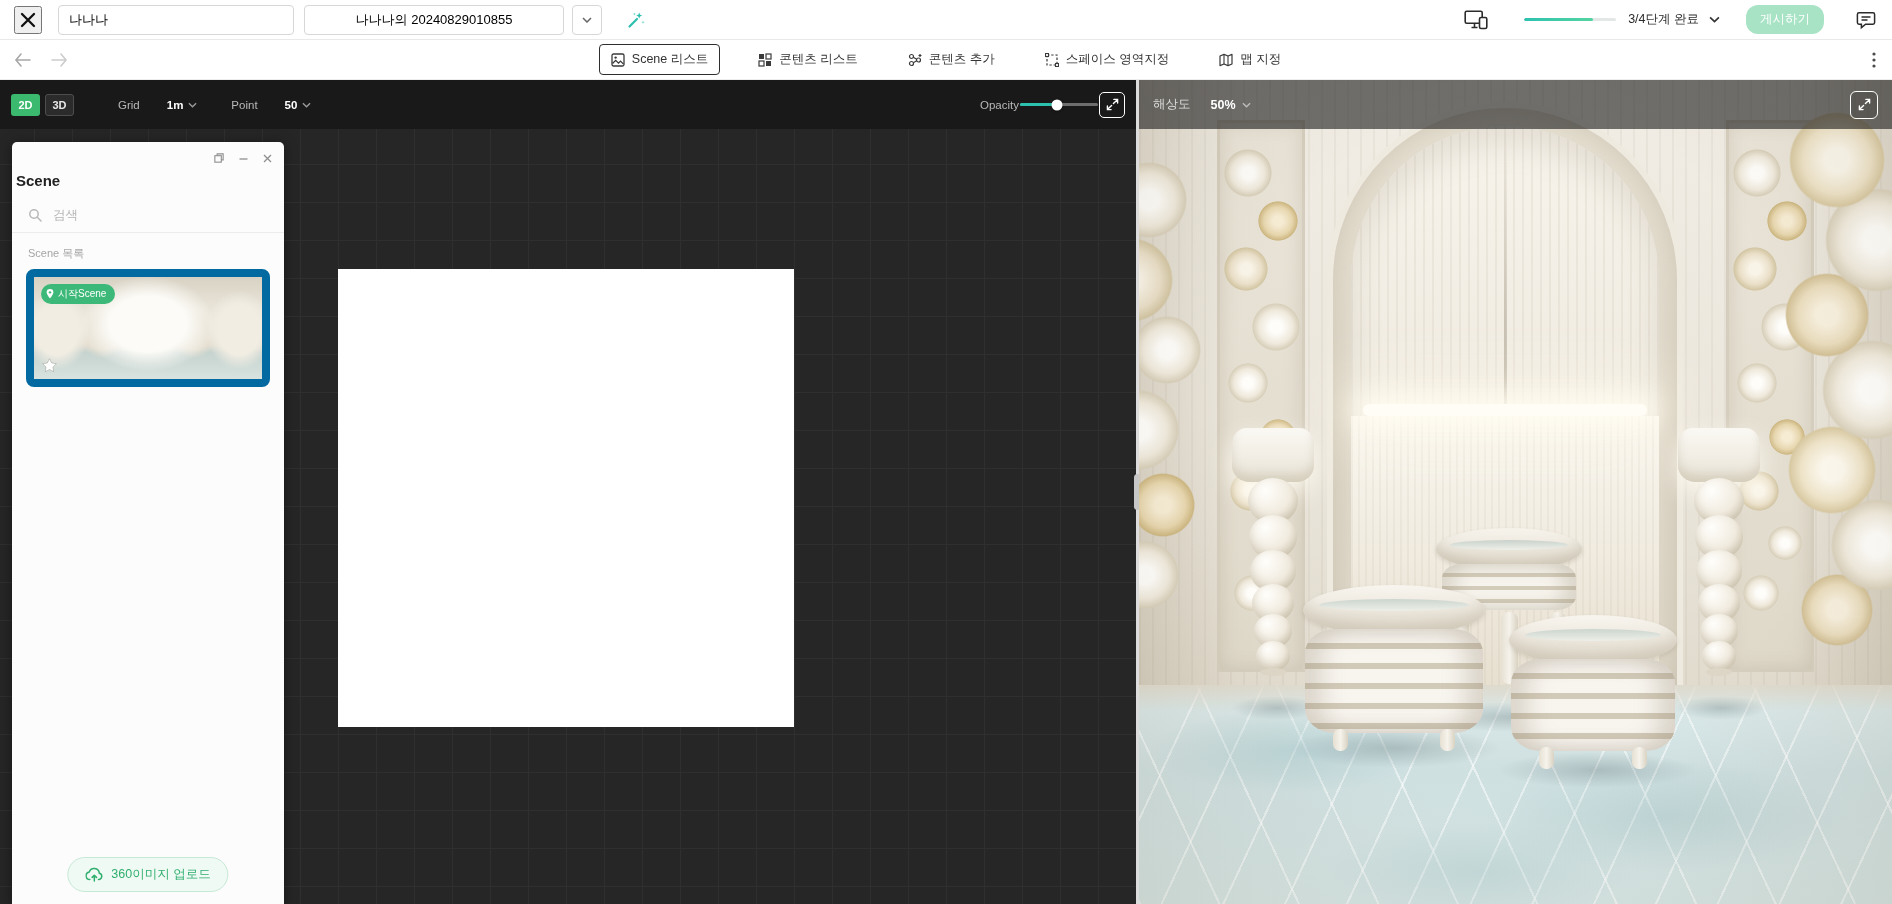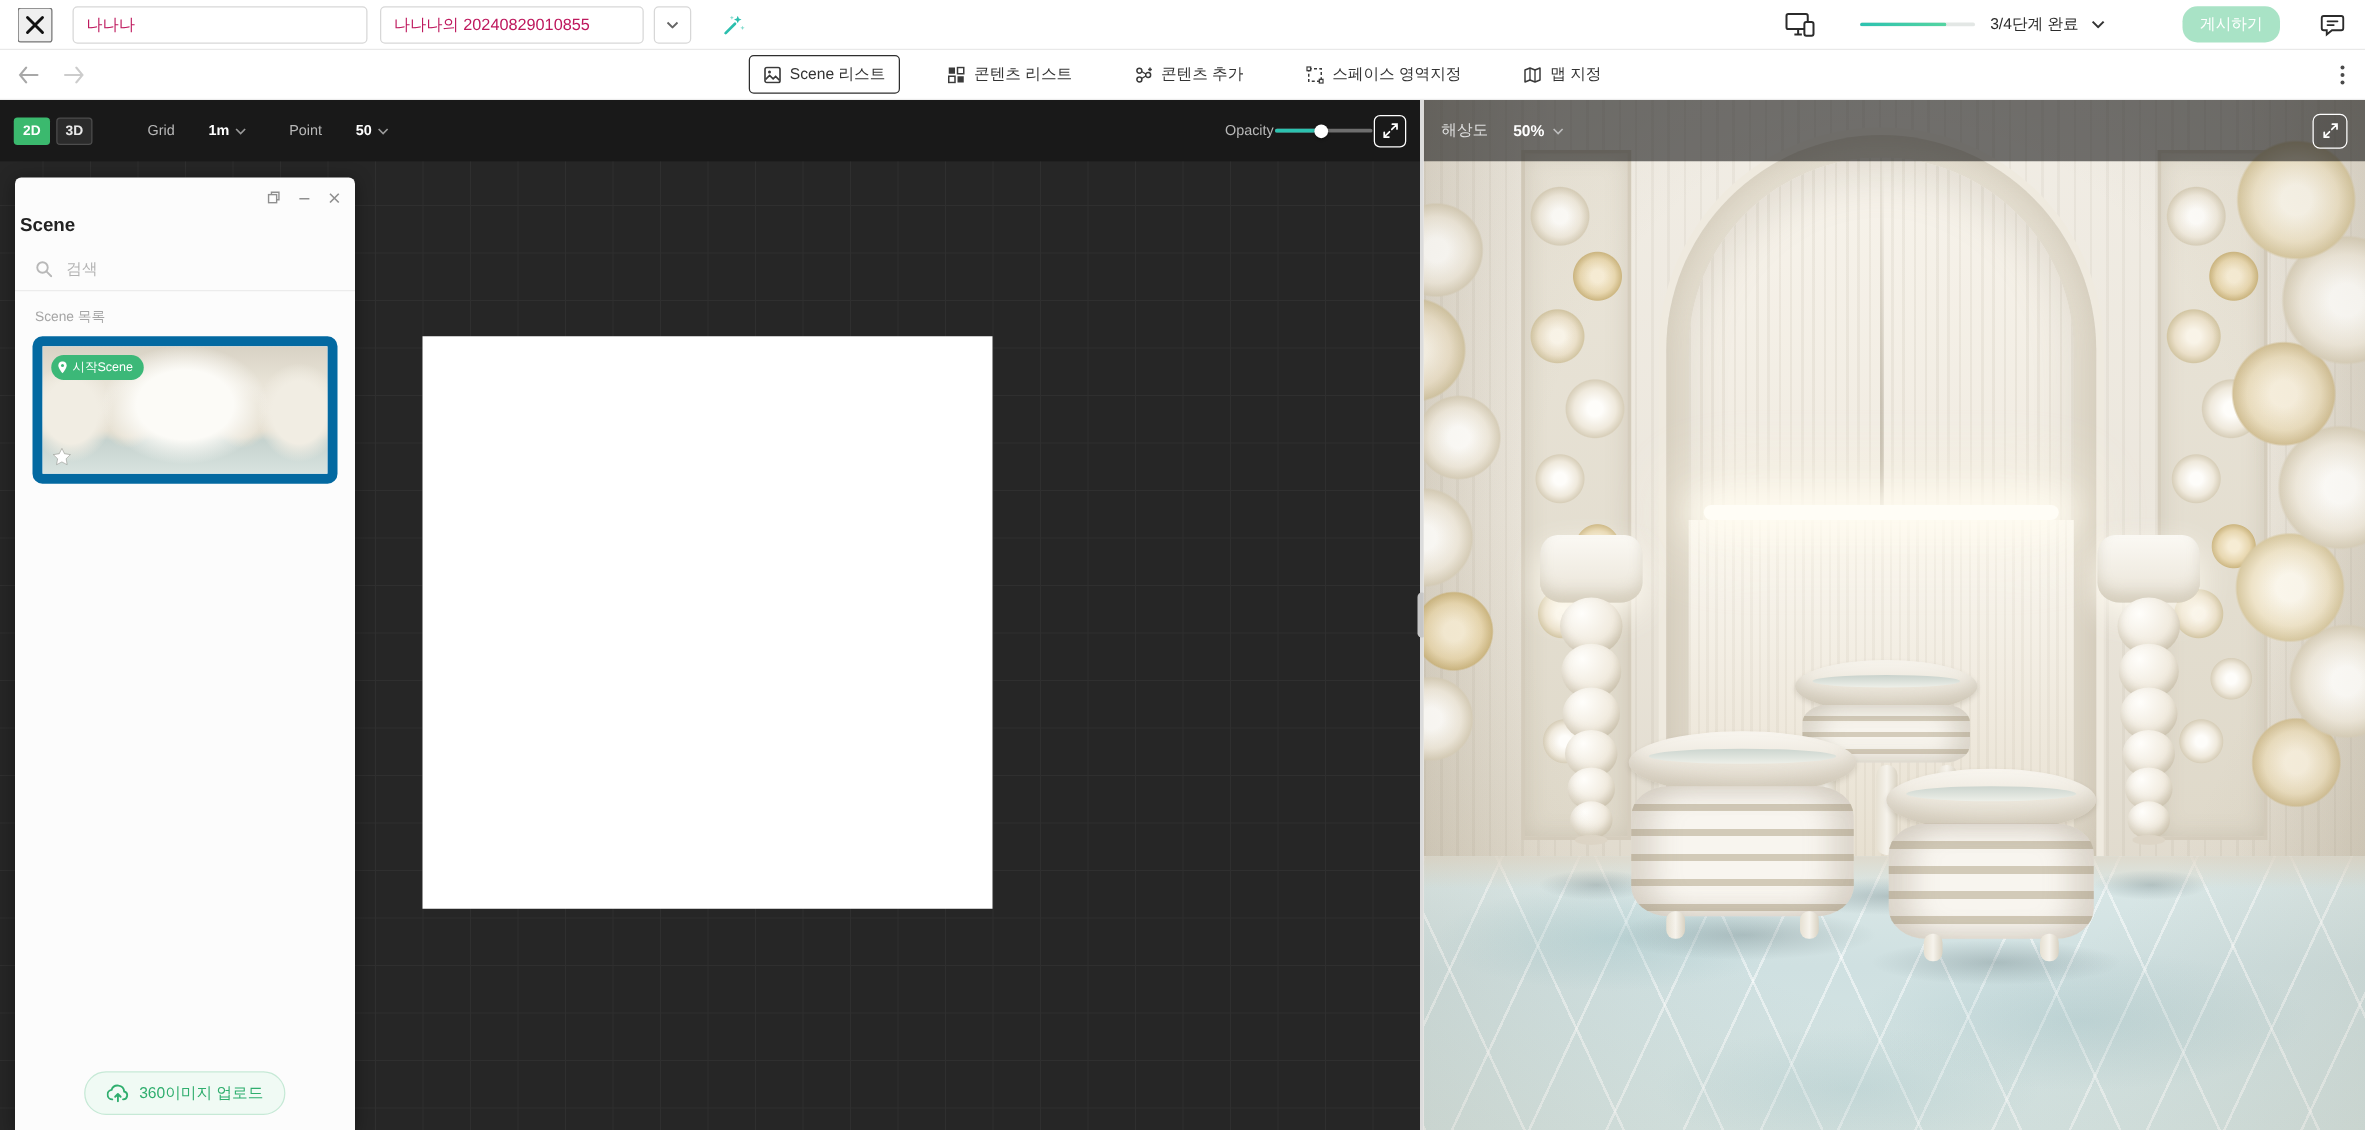--- a/index.html
+++ b/index.html
@@ -11,38 +11,38 @@
   }
   svg { display:block; }
 
   
   .topbar {
     position:absolute; top:0; left:0; right:0; height:40px; background:#fff;
     border-bottom:1px solid #e9e9e9; display:flex; align-items:center; padding:0 14px; z-index:50;
   }
   .close-btn { width:28px; height:28px; display:flex; align-items:center; justify-content:center; cursor:pointer; }
   .text-input {
-    height:30px; border:1px solid #d7d7d7; border-radius:4px; padding:0 10px; font-size:13px; color:#be185d;
+    height:30px; border:1px solid #d7d7d7; border-radius:4px; padding:0 10px; font-size:13px; color:#000000;
     font-family:"Liberation Sans", sans-serif; outline:none; background:#fff;
   }
   .name-input { width:236px; margin-left:16px; }
-  .title-input { width:211px; margin-left:10px; }
+  .title-input { width:260px; margin-left:10px;text-align:center; }
   .chevron-btn {
     width:30px; height:30px; margin-left:8px; border:1px solid #d7d7d7; border-radius:4px; background:#fff;
     display:flex; align-items:center; justify-content:center; cursor:pointer; color:#666;
   }
   .wand-btn { margin-left:22px; cursor:pointer; background:none; border:none; padding:2px; }
   .topbar-right { margin-left:auto; display:flex; align-items:center; }
   .device-btn { background:none; border:none; padding:2px; cursor:pointer; }
   .progress-track { width:92px; height:3px; border-radius:2px; background:#e3e7e5; margin-left:34px; overflow:hidden; }
   .progress-fill { height:100%; border-radius:2px; background:linear-gradient(90deg,#2cc2b0,#55d4a1); }
   .progress-label { margin-left:12px; font-size:12.5px; color:#2b2b2b; white-space:nowrap; }
   .progress-chevron { margin-left:8px; color:#444; cursor:pointer; background:none; border:none; padding:2px; }
   .publish-btn {
-    margin-left:60px; background:#a9e3c6; color:#fff; border:none; border-radius:12px;
+    margin-left:24px; background:#a9e3c6; color:#fff; border:none; border-radius:12px;
     font-size:12.5px; padding:6px 14px; cursor:default; white-space:nowrap; font-family:"Liberation Sans", sans-serif;
   }
   .chat-btn { margin-left:30px; background:none; border:none; padding:2px; cursor:pointer; }
 
   
   .tabbar {
     position:absolute; top:40px; left:0; right:0; height:40px; background:#fff;
     border-bottom:1px solid #ededed; display:flex; align-items:center; z-index:40;
   }
   .nav-arrows { position:absolute; left:12px; display:flex; gap:14px; align-items:center; }

